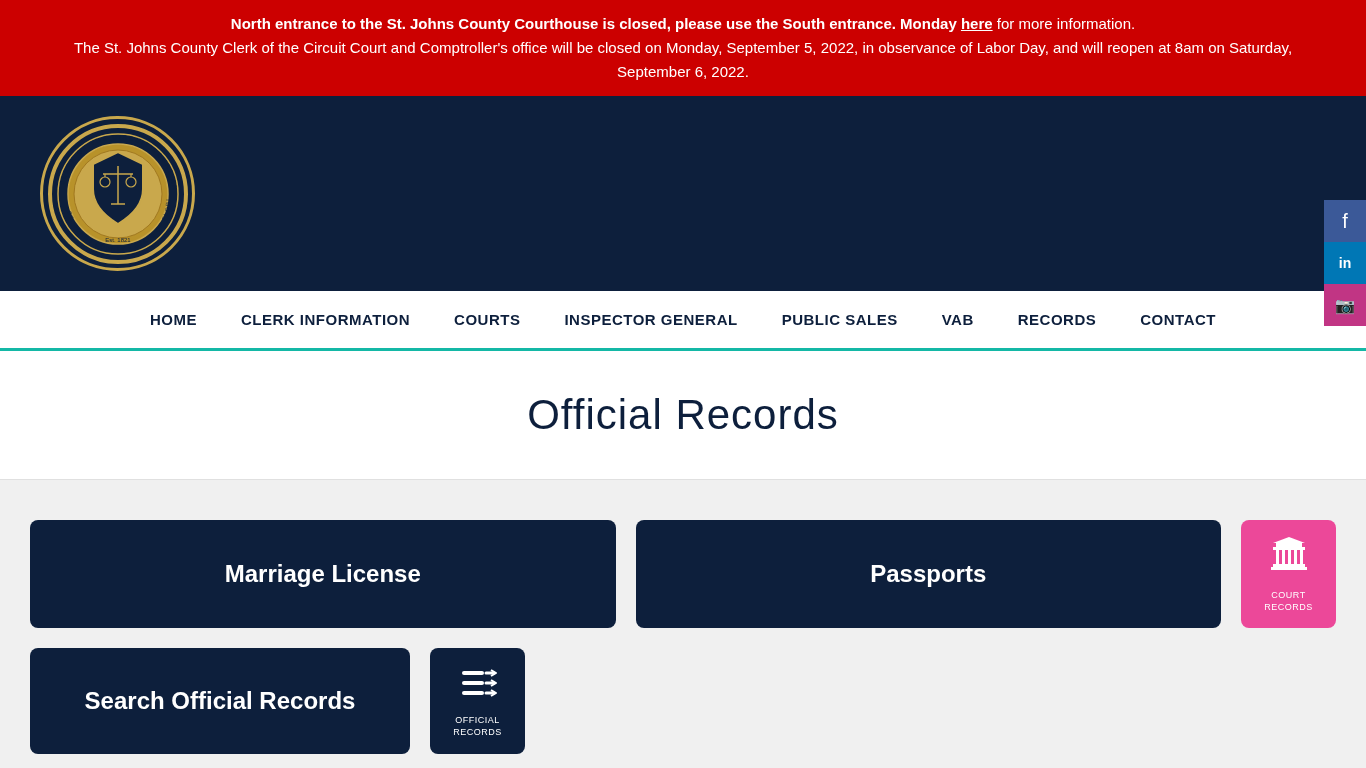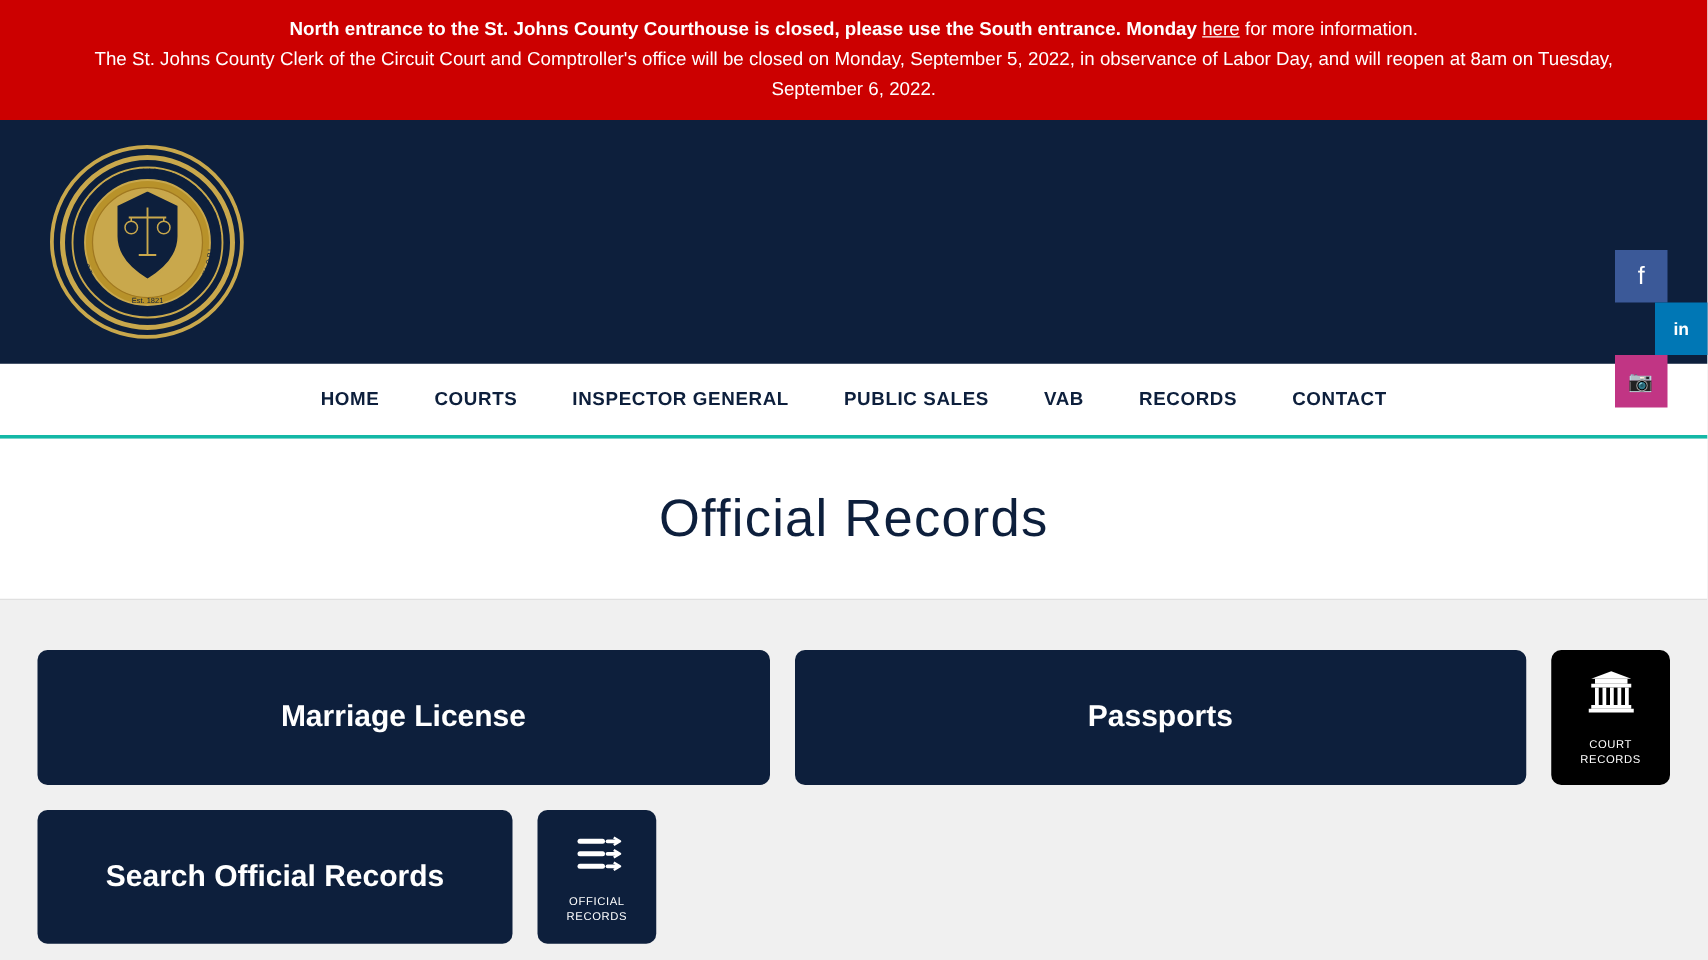--- a/index.html
+++ b/index.html
@@ -9,21 +9,21 @@
     #alert-banner {
       background: #cc0000;
       color: white;
       text-align: center;
       padding: 12px 40px;
       font-size: 15px;
       line-height: 1.6;
     }
     #alert-banner a {
       color: white;
-      font-weight: normal;
+      font-weight: bold;
       text-decoration: underline;
     }
 
     
     #header {
       background: #0d1f3c;
       padding: 20px 40px;
       display: flex;
       align-items: center;
       min-height: 180px;
@@ -59,21 +59,21 @@
       display: flex;
       align-items: center;
       justify-content: center;
       color: white;
       font-size: 20px;
       cursor: pointer;
       text-decoration: none;
     }
 
     .social-btn.facebook { background: #3b5998; }
-    .social-btn.linkedin { background: #0077b5; margin-left: 32px; }
+    .social-btn.linkedin { background: #0077b5; }
     .social-btn.instagram { background: #c13584; }
 
     
     #navbar {
       background: white;
       display: flex;
       align-items: center;
       justify-content: center;
       border-bottom: 3px solid #14b8a6;
       min-height: 60px;
@@ -130,21 +130,21 @@
       flex: 1;
       min-height: 90px;
       display: flex;
       align-items: center;
       justify-content: center;
       transition: background 0.2s;
     }
 
     
     #court-records-widget {
-      background: #000000;
+      background: #ec4899;
       border-radius: 8px;
       width: 95px;
       display: flex;
       flex-direction: column;
       justify-content: center;
       padding: 15px 10px;
       flex-shrink: 0;
       cursor: pointer;
     }
 
@@ -201,21 +201,21 @@
       height: 140px;
     }
   </style>
 </head>
 <body>
 
 <div id="alert-banner">
   <div>
     <strong>North entrance to the St. Johns County Courthouse is closed, please use the South entrance. Monday </strong><a href="#">here</a><span> for more information.</span>
   </div>
-  <div>The St. Johns County Clerk of the Circuit Court and Comptroller's office will be closed on Monday, September 5, 2022, in observance of Labor Day, and will reopen at 8am on Tuesday, September 6, 2022.</div>
+  <div>The St. Johns County Clerk of the Circuit Court and Comptroller's office will be closed on Monday, September 5, 2022, in observance of Labor Day, and will reopen at 8am on Saturday, September 6, 2022.</div>
 </div>
 
 <div id="header">
   <div id="logo-circle">
     <svg class="seal-svg" viewBox="0 0 140 140" xmlns="http://www.w3.org/2000/svg">
 
       <circle cx="70" cy="70" r="68" fill="#0d1f3c" stroke="#c9a84c" stroke-width="4"></circle>
       <circle cx="70" cy="70" r="60" fill="#0d1f3c" stroke="#c9a84c" stroke-width="1.5"></circle>
 
       <circle cx="70" cy="70" r="50" fill="#b8922a" stroke="#c9a84c" stroke-width="1.5"></circle>
@@ -253,20 +253,21 @@
   <a class="social-btn linkedin" href="#">
     <span style="font-size:14px; font-weight:bold;">in</span>
   </a>
   <a class="social-btn instagram" href="#">
     <span style="font-size:16px;">📷</span>
   </a>
 </div>
 
 <nav id="navbar">
   <div class="nav-item">HOME</div>
+  <div class="nav-item">CLERK INFORMATION</div>
   <div class="nav-item">COURTS</div>
   <div class="nav-item">INSPECTOR GENERAL</div>
   <div class="nav-item">PUBLIC SALES</div>
   <div class="nav-item">VAB</div>
   <div class="nav-item">RECORDS</div>
   <div class="nav-item">CONTACT</div>
 </nav>
 
 <div id="page-title-area">
   <h1>Official Records</h1>

